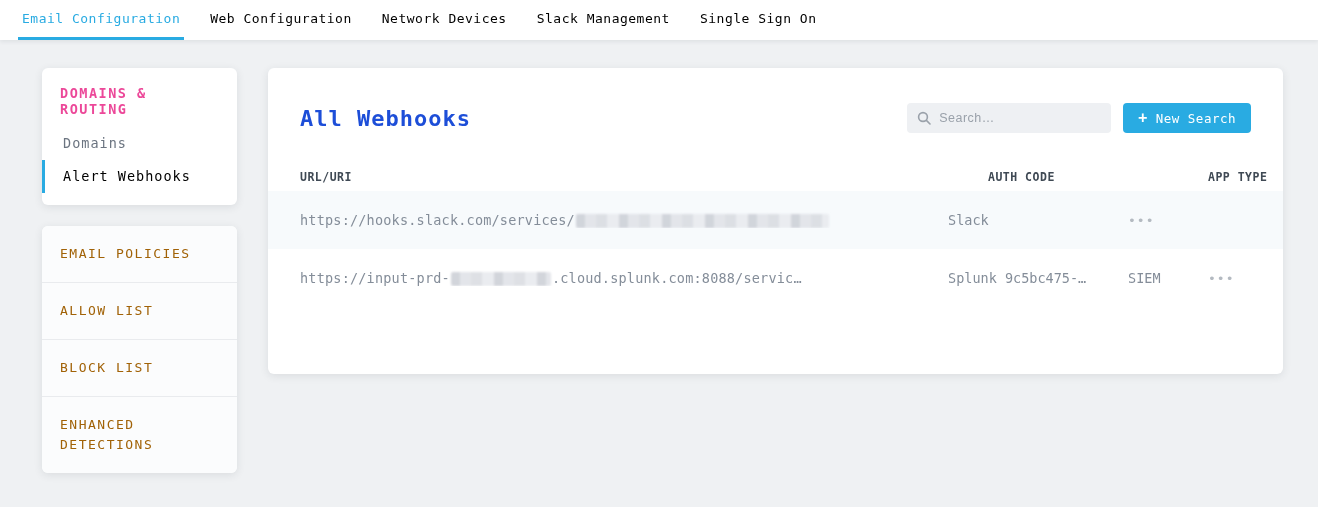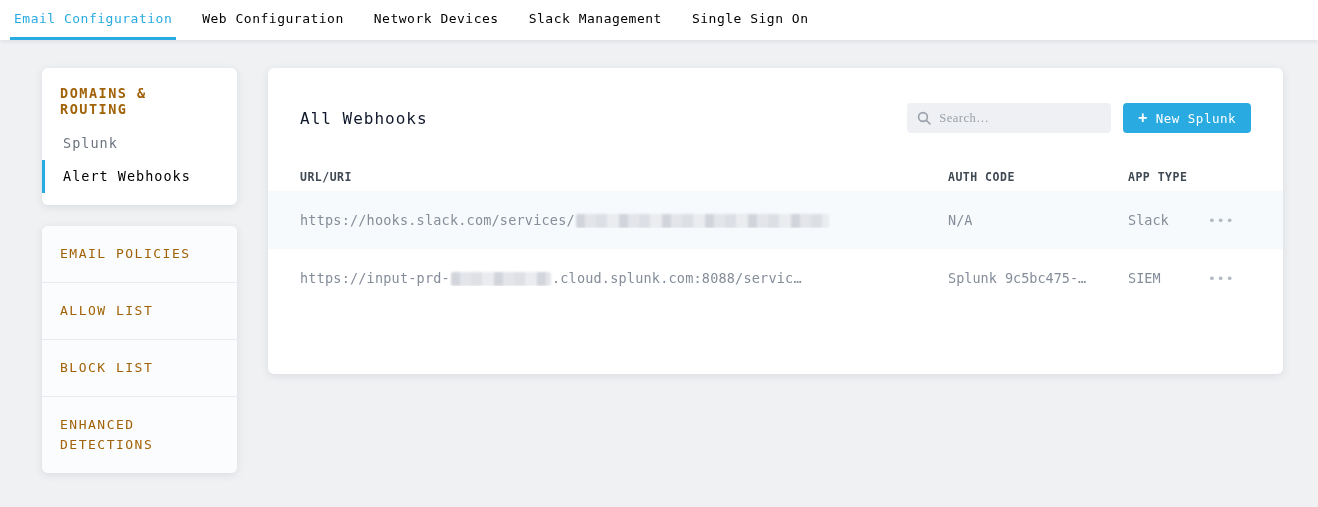--- a/index.html
+++ b/index.html
@@ -10,42 +10,42 @@
     position: relative;
     overflow: hidden;
   }
 
   
   .topbar {
     position: absolute; left: 0; top: 0; width: 1318px; height: 40px;
     background: #ffffff;
     box-shadow: 0 2px 4px rgba(40,50,60,0.08);
     display: flex; align-items: flex-end;
-    padding-left: 10px;
+    padding-left: 18px;
     z-index: 5;
   }
   .tab {
     height: 37px; line-height: 32px;
     padding: 0 4px; margin-right: 22px;
     font-size: 13px; letter-spacing: 0.5px;
     color: #000000; cursor: pointer;
     border-bottom: 3px solid transparent;
     white-space: nowrap;
   }
   .tab.active { color: #29abe2; border-bottom-color: #29abe2; }
 
   
   .side-card {
     position: absolute; left: 42px; width: 195px;
     background: #ffffff; border-radius: 6px;
     box-shadow: 0 2px 8px rgba(40,50,60,0.10);
   }
   .side-card-1 { top: 68px; padding: 17px 0 12px; }
   .side-title {
-    font-size: 13.5px; font-weight: bold; color: #a16207;
+    font-size: 13.5px; font-weight: bold; color: #ec4899;
     letter-spacing: 1.5px; margin: 0 18px 10px;
   }
   .side-item {
     font-size: 13.5px; color: #6b7480; letter-spacing: 1px;
     padding: 8px 18px; border-left: 3px solid transparent;
     cursor: pointer; line-height: 17px;
   }
   .side-item.active { color: #000000; border-left-color: #29abe2; }
 
   .side-card-2 { top: 226px; overflow: hidden; background: #fbfcfd; }
@@ -61,52 +61,52 @@
     position: absolute; left: 268px; top: 68px;
     width: 1015px; height: 306px;
     background: #ffffff; border-radius: 6px;
     box-shadow: 0 2px 8px rgba(40,50,60,0.10);
   }
   .main-header {
     display: flex; align-items: center; justify-content: space-between;
     padding: 34px 32px 0 32px; height: 66px;
   }
   .main-title {
-    font-size: 16px; font-weight: normal; color: #0f172a; letter-spacing: 1px;
+    font-size: 22px; font-weight: bold; color: #1d4ed8; letter-spacing: 1px;
   }
   .header-controls { display: flex; align-items: center; }
   .search-box {
     display: flex; align-items: center;
     width: 204px; height: 30px;
     background: #eef0f3; border-radius: 4px; padding: 0 10px;
   }
   .search-box svg { flex: 0 0 auto; margin-right: 8px; }
   .search-input {
     border: none; outline: none; background: transparent;
-    font-family: Liberation Serif, serif; font-size: 12.5px; color: #a21caf;
+    font-family: Liberation Sans, sans-serif; font-size: 12.5px; color: #a21caf;
     width: 100%; letter-spacing: 0.5px;
   }
   .search-input::placeholder { color: #9aa1aa; }
   .new-webhook-btn {
     margin-left: 12px; height: 30px; border: none; cursor: pointer;
     background: #29abe2; color: #ffffff; border-radius: 4px;
     font-family: inherit; font-size: 12.5px; letter-spacing: 0.5px;
     padding: 0 15px; display: flex; align-items: center;
   }
   .btn-plus { font-size: 15px; font-weight: bold; margin-right: 8px; line-height: 1; }
 
   
   .table { margin-top: 29px; }
   .t-row {
     display: grid;
     grid-template-columns: 648px 180px 80px 1fr;
     align-items: center;
     padding: 0 32px;
   }
-  .t-head { height: 28px; }
+  .t-head { height: 28px; gap: 40px; }
   .t-head .t-cell {
     font-size: 11.5px; font-weight: bold; color: #3f4954; letter-spacing: 0.5px;
   }
   .t-body-row { height: 58px; font-size: 13.5px; color: #848d99; }
   .t-body-row.tinted { background: #f7fafc; }
   .t-cell { overflow: hidden; white-space: nowrap; }
   .url-cell { letter-spacing: 0.2px; }
   .redacted {
     display: inline-block; vertical-align: middle;
     height: 14px; border-radius: 2px; margin: 0 1px;
@@ -131,21 +131,21 @@
 <div class="topbar">
   <div class="tab active">Email Configuration</div>
   <div class="tab">Web Configuration</div>
   <div class="tab">Network Devices</div>
   <div class="tab">Slack Management</div>
   <div class="tab">Single Sign On</div>
 </div>
 
 <div class="side-card side-card-1">
   <div class="side-title">DOMAINS &amp; ROUTING</div>
-  <div class="side-item">Splunk</div>
+  <div class="side-item">Domains</div>
   <div class="side-item active">Alert Webhooks</div>
 </div>
 
 <div class="side-card side-card-2">
   <div class="side-section">EMAIL POLICIES</div>
   <div class="side-section">ALLOW LIST</div>
   <div class="side-section">BLOCK LIST</div>
   <div class="side-section">ENHANCED DETECTIONS</div>
 </div>
 
@@ -158,37 +158,36 @@
       <div class="search-box">
         <svg width="14" height="14" viewBox="0 0 14 14">
           <circle cx="6" cy="6" r="4.4" fill="none" stroke="#9aa1aa" stroke-width="1.6"></circle>
           <line x1="9.4" y1="9.4" x2="13" y2="13" stroke="#9aa1aa" stroke-width="1.6" stroke-linecap="round"></line>
         </svg>
         <input class="search-input" type="text" placeholder="Search…" style="">
       </div>
 
       <button class="new-webhook-btn">
         <span class="btn-plus">+</span>
-        <span>New Splunk</span>
+        <span>New Search</span>
       </button>
     </div>
   </div>
 
   <div class="table">
 
     <div class="t-row t-head">
       <div class="t-cell">URL/URI</div>
       <div class="t-cell">AUTH CODE</div>
       <div class="t-cell">APP TYPE</div>
       <div class="t-cell"></div>
     </div>
 
     <div class="t-row t-body-row tinted">
       <div class="t-cell url-cell"><span>https://hooks.slack.com/services/</span><span class="redacted r1"></span></div>
-      <div class="t-cell">N/A</div>
       <div class="t-cell">Slack</div>
       <div class="t-cell row-menu">•••</div>
     </div>
 
     <div class="t-row t-body-row">
       <div class="t-cell url-cell"><span>https://input-prd-</span><span class="redacted r2"></span><span>.cloud.splunk.com:8088/servic…</span></div>
       <div class="t-cell">Splunk 9c5bc475-…</div>
       <div class="t-cell">SIEM</div>
       <div class="t-cell row-menu">•••</div>
     </div>

